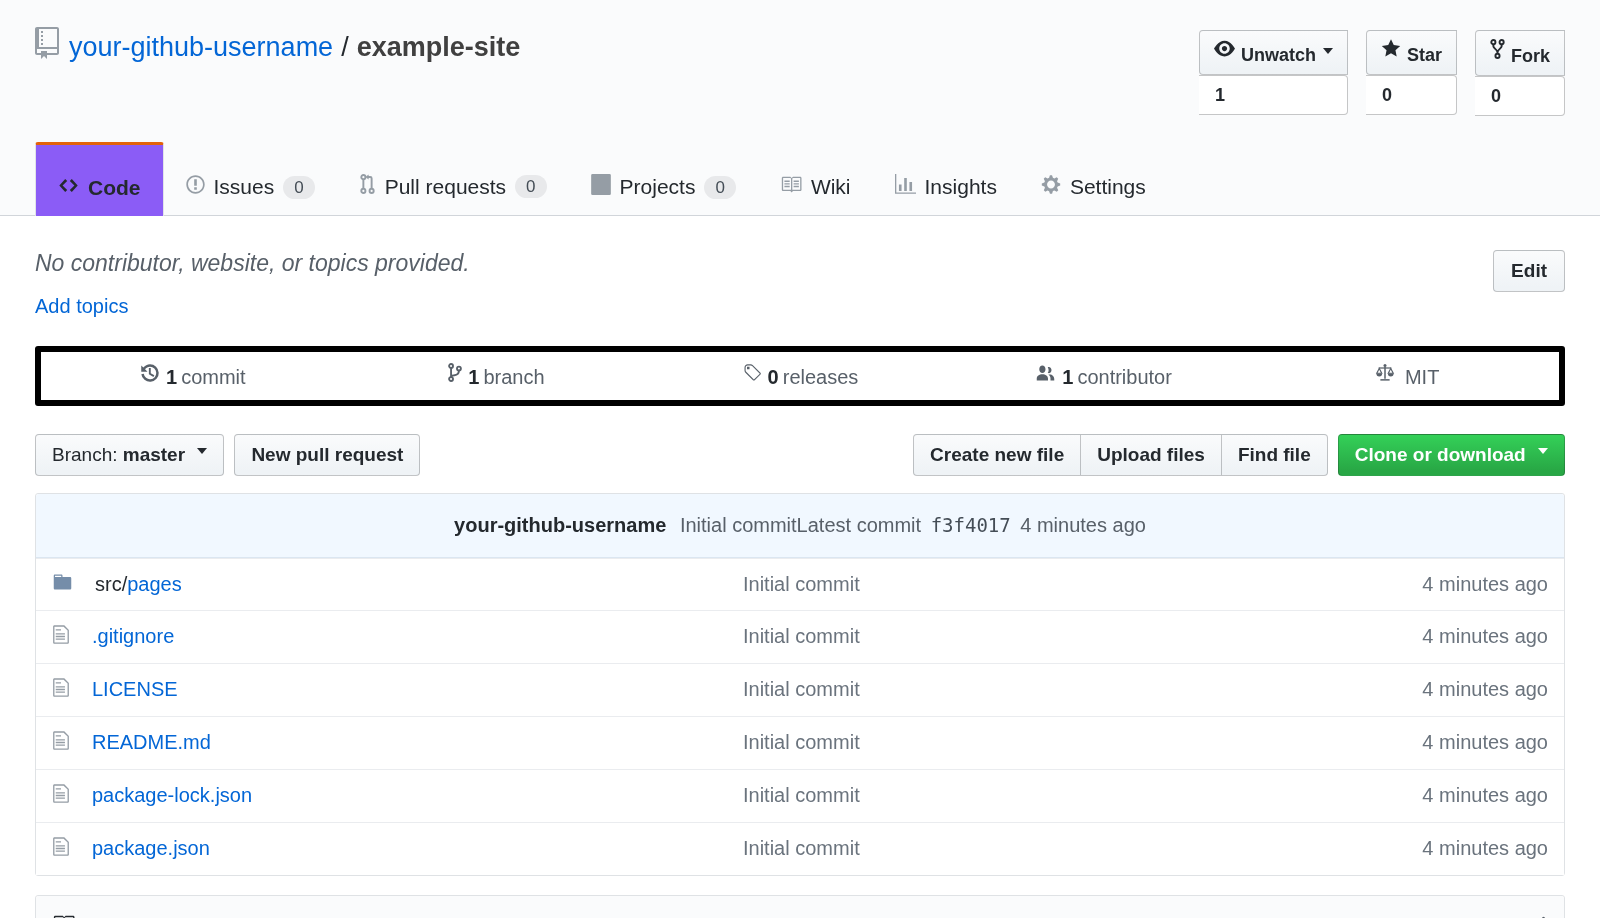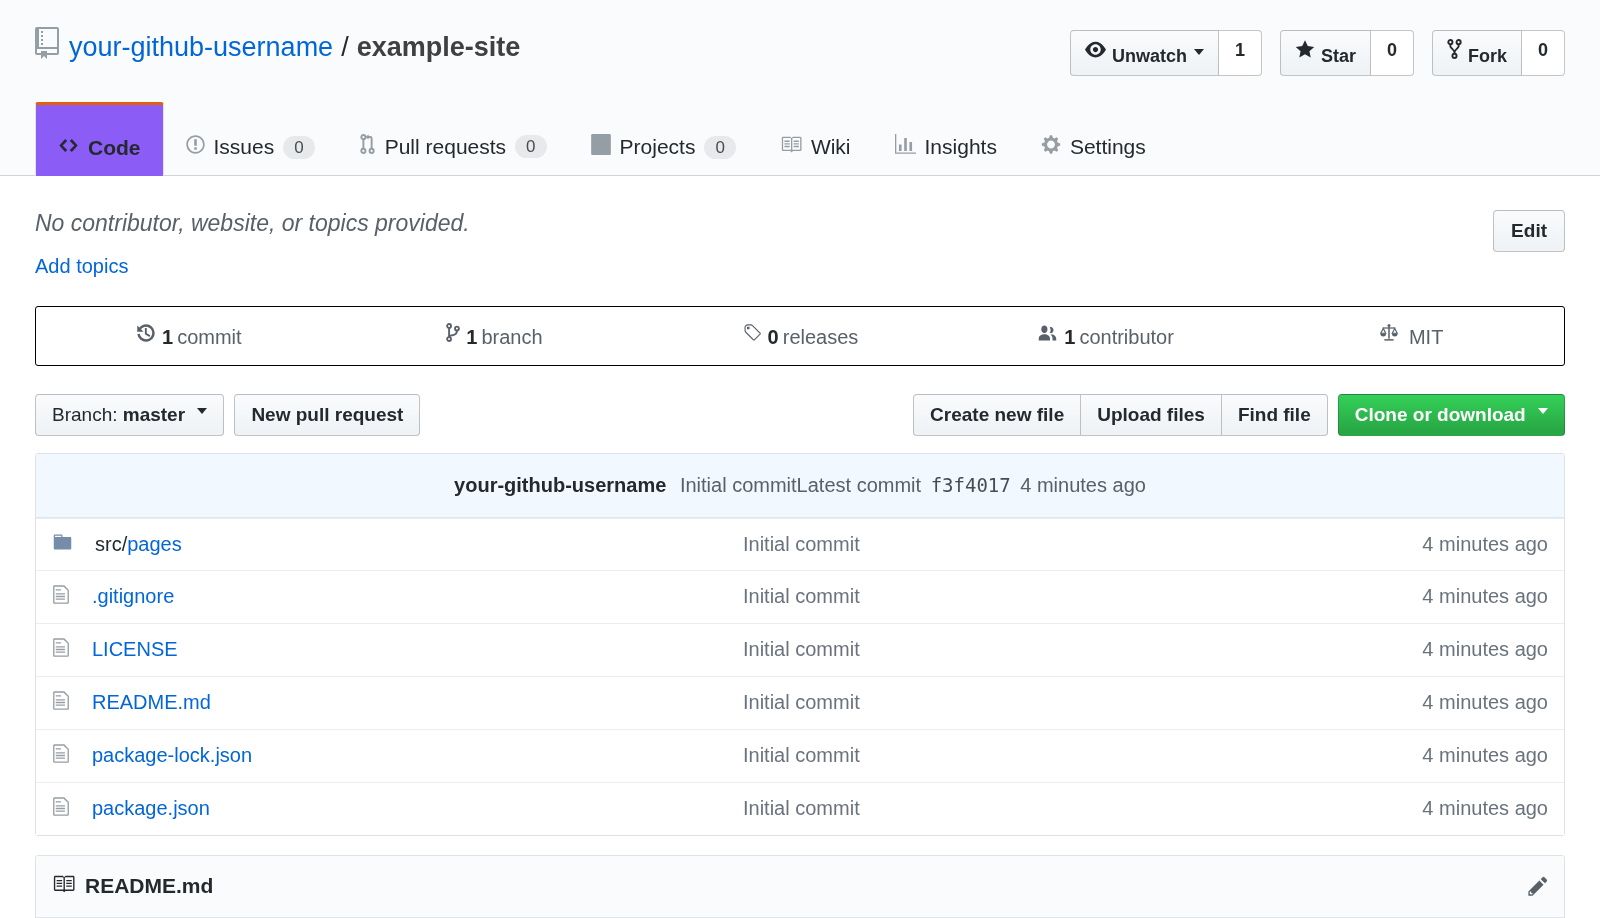--- a/index.html
+++ b/index.html
@@ -13,21 +13,21 @@
   
   .pagehead { background:#fafbfc; border-bottom:1px solid #d1d5da; padding:27px 35px 0 35px; }
   .title-row { display:flex; align-items:flex-start; justify-content:space-between; }
   .repo-title { font-size:27px; color:#0366d6; display:flex; align-items:center; line-height:1.3; }
   .repo-title .repo-icon { color:#959da5; margin-right:10px; }
   .repo-owner { font-weight:400; text-decoration:none; color:#0366d6; cursor:pointer; }
   .repo-sep { color:#24292e; padding:0 8px; font-weight:400; }
   .repo-name { font-weight:700; text-decoration:none; color:#404040; cursor:pointer; }
 
   .pagehead-actions { display:flex; gap:18px; margin-top:3px; }
-  .btn-with-count { display:flex; }
+  .btn-with-count { display:flex;flex-direction:column; }
   .btn {
     font-size:18px; font-weight:700; color:#24292e; line-height:24px;
     background:linear-gradient(-180deg,#fafbfc,#eff3f6 90%);
     border:1px solid rgba(27,31,35,.25); border-radius:4px;
     padding:7px 14px; cursor:pointer; white-space:nowrap; font-family:inherit;
   }
   .btn-with-count .btn { border-radius:4px 0 0 4px; }
   .social-count {
     font-size:18px; font-weight:700; line-height:24px; color:#24292e; background:#fff;
     border:1px solid rgba(27,31,35,.25); border-left:0; border-radius:0 4px 4px 0;
@@ -55,21 +55,21 @@
   }
 
   
   .main { padding:0 35px; }
   .desc-row { display:flex; justify-content:space-between; align-items:flex-start; margin-top:34px; }
   .repo-desc { font-size:23px; font-style:italic; color:#586069; line-height:1.2; }
   .add-topics { display:inline-block; margin-top:17px; font-size:20px; color:#0366d6; cursor:pointer; }
   .edit-btn { font-size:19px; padding:8px 17px; }
 
   .numbers-summary {
-    margin-top:28px; border:1px solid #000000; border-radius:3px;
+    margin-top:28px; border:6px solid #000000; border-radius:3px;
     display:flex; height:60px; align-items:center;
   }
   .num-item { flex:1; text-align:center; font-size:20px; color:#586069; cursor:pointer; white-space:nowrap; }
   .num-item .icon { color:#586069; margin-right:6px; }
   .num-item b { color:#24292e; font-weight:700; margin-right:4px; }
 
   .file-navigation { margin-top:28px; display:flex; justify-content:space-between; align-items:center; }
   .fn-left { display:flex; gap:10px; }
   .fn-right { display:flex; }
   .btn-sm { font-size:19px; padding:8px 16px; }

